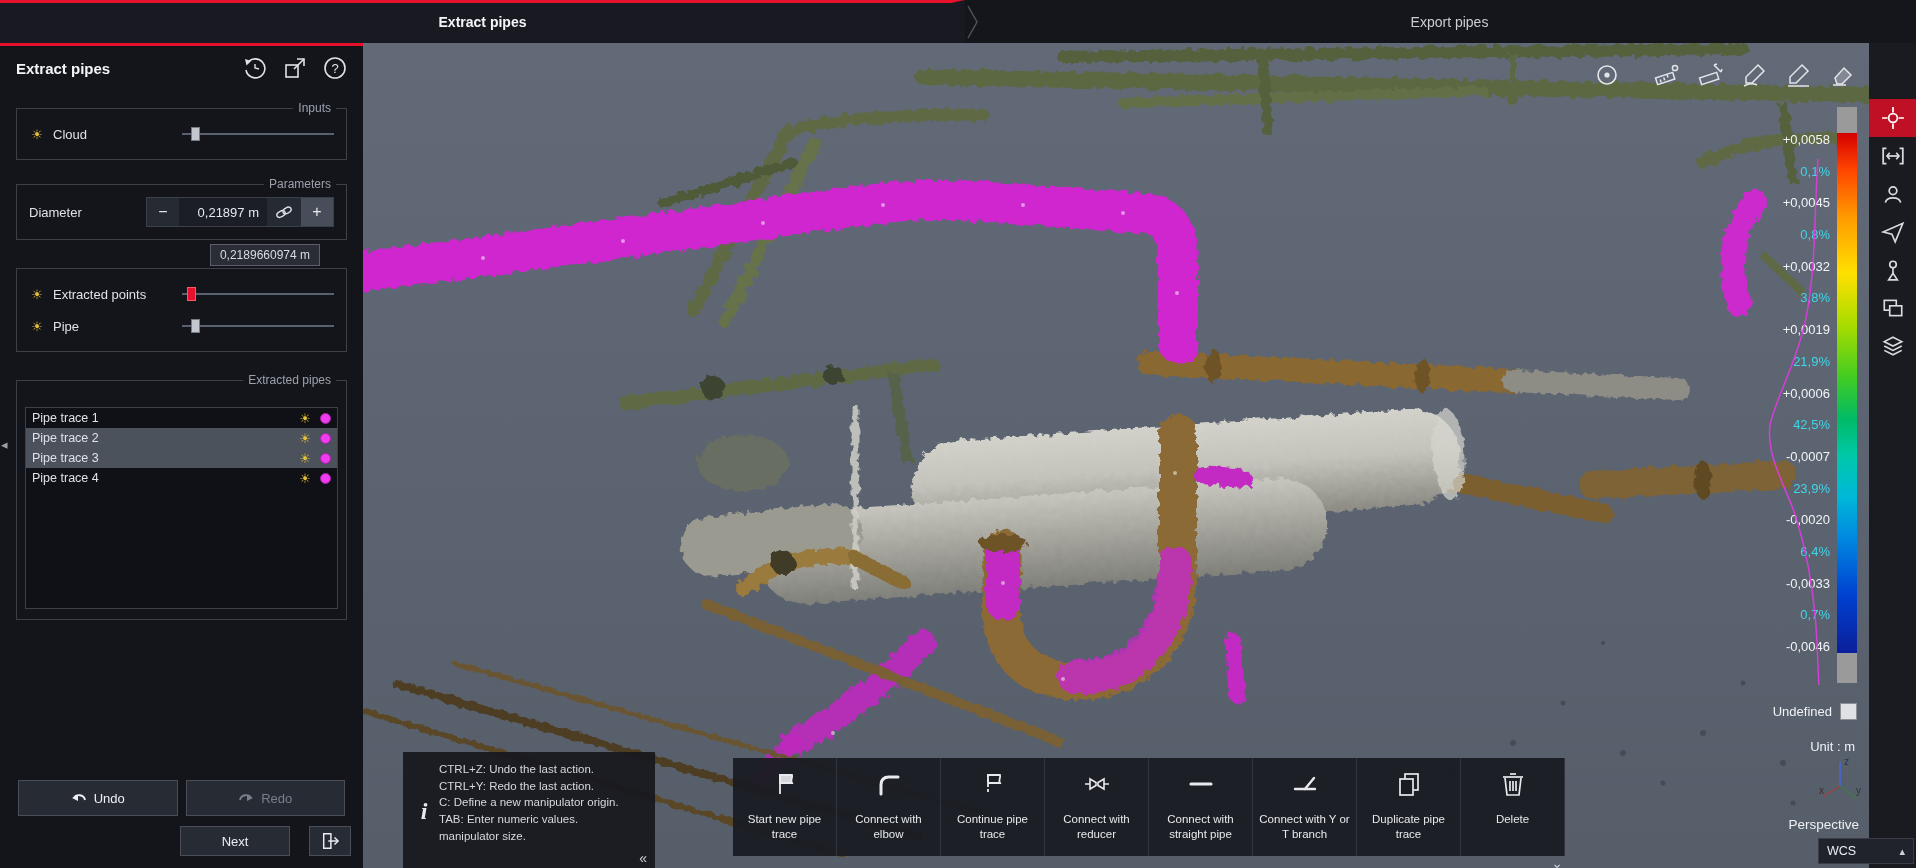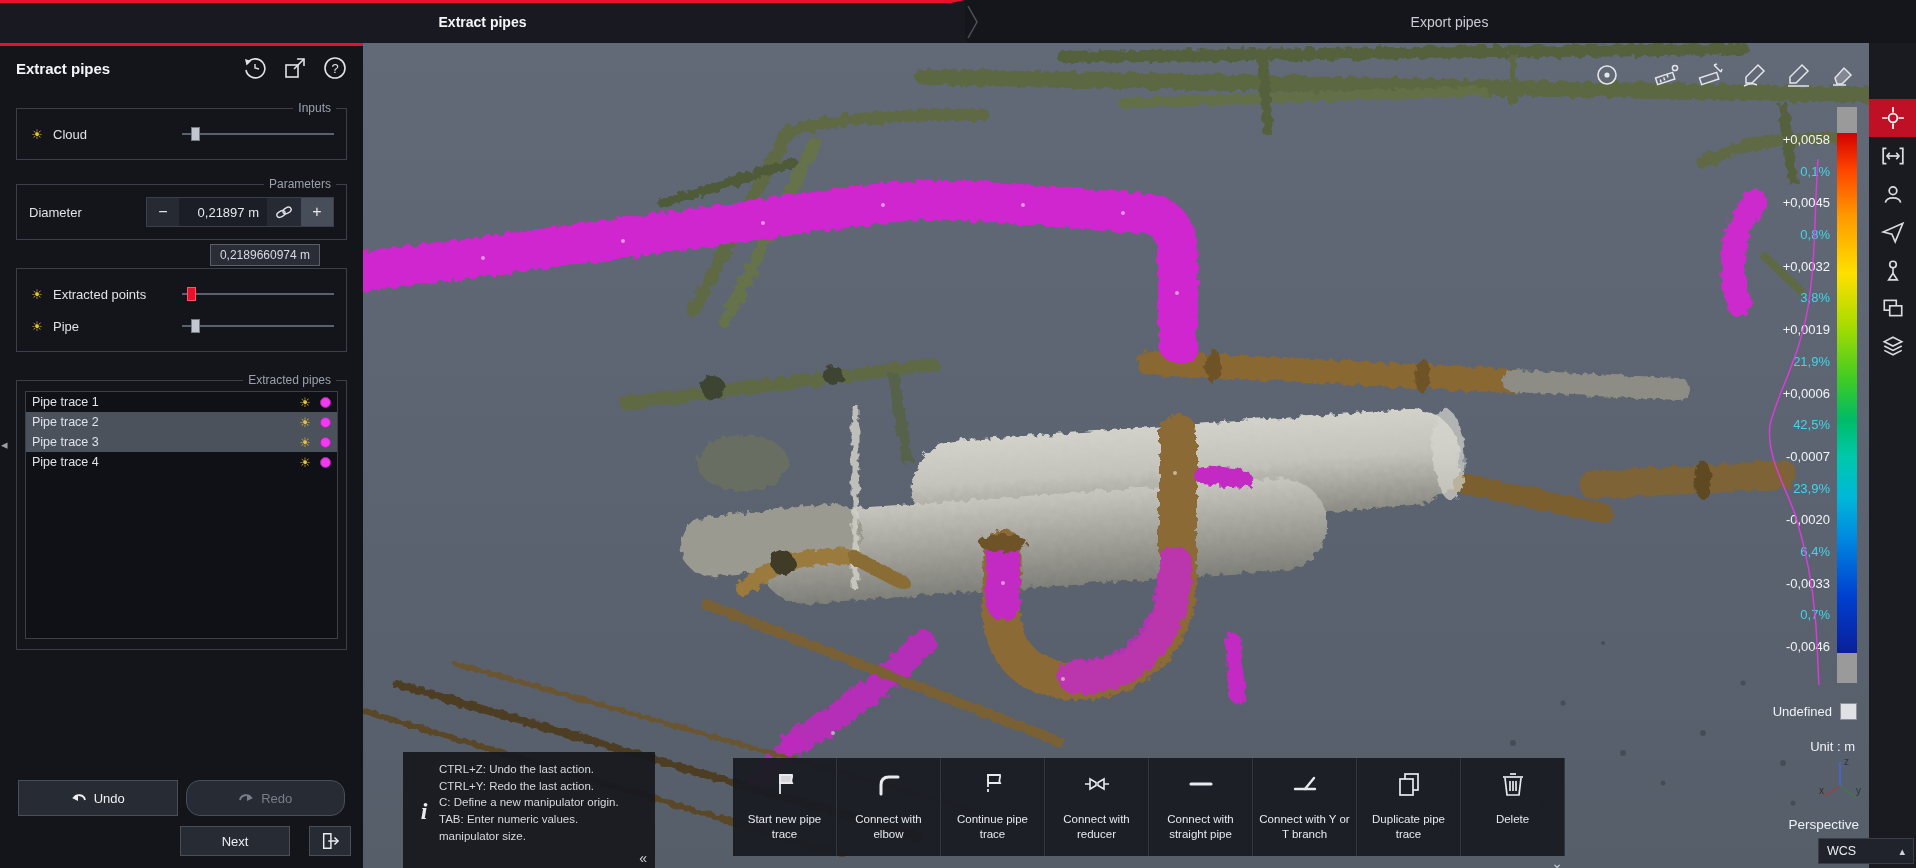--- a/index.html
+++ b/index.html
@@ -39,32 +39,32 @@
   .diam-control { display:flex; height:30px; border:1px solid #3b3f49; background:#1b1e26; }
   .diam-btn { width:32px; display:flex; align-items:center; justify-content:center; background:#262a33;
     color:#e8eaee; font-size:16px; cursor:pointer; }
   .diam-btn.plus { background:#474d59; }
   .diam-value { width:88px; display:flex; align-items:center; justify-content:flex-end; padding-right:8px;
     font-size:13px; color:#e5e8ee;text-align:right; }
   .diam-link { width:34px; display:flex; align-items:center; justify-content:center; background:#262a33; cursor:pointer; }
   .diam-tooltip { position:absolute; right:26px; top:calc(100% + 5px); background:#2a2d36;
     border:1px solid #5a5f6b; color:#d8dbe2; font-size:12px; padding:3px 9px; white-space:nowrap; z-index:9; }
 
-  .trace-list { height:248px; border:1px solid #3b3f49; background:#101117; overflow:hidden; }
+  .trace-list { height:202px; border:1px solid #3b3f49; background:#101117; overflow:hidden;margin-top:16px; }
   .trace-row { display:flex; align-items:center; gap:7px; height:20px; padding:0 6px; cursor:pointer; }
   .trace-row.selected { background:#4c525c; }
   .trace-row .row-label { font-size:12.5px; }
   .trace-dot { width:11px; height:11px; border-radius:50%; background:#ee3cee; border:1px solid #a820a8; }
 
   .panel-spacer { flex:1; }
   .undo-row { display:flex; gap:8px; margin:0 18px 10px; }
   .btn { display:flex; align-items:center; justify-content:center; gap:7px; background:#272b34;
     border:1px solid #4a4e58; color:#eceef2; font-size:13px; cursor:pointer; }
   .undo-row .btn { flex:1; height:36px; }
-  .btn.disabled { color:#7a7e88; cursor:default;border-radius:14px; }
+  .btn.disabled { color:#7a7e88; cursor:default; }
   .next-row { display:flex; justify-content:flex-end; gap:19px; margin:0 12px 12px; }
   .next-btn { width:110px; height:30px; }
   .exit-btn { width:42px; height:30px; }
 
   
   .viewport { position:relative; width:1506px; height:825px; overflow:hidden; background:#5c6471; }
   .scene { position:absolute; inset:0; }
 
   .vp-topright { position:absolute; top:16px; right:10px; display:flex; align-items:center; gap:12px; }
   .vp-icon { width:32px; height:32px; display:flex; align-items:center; justify-content:center; cursor:pointer; }

